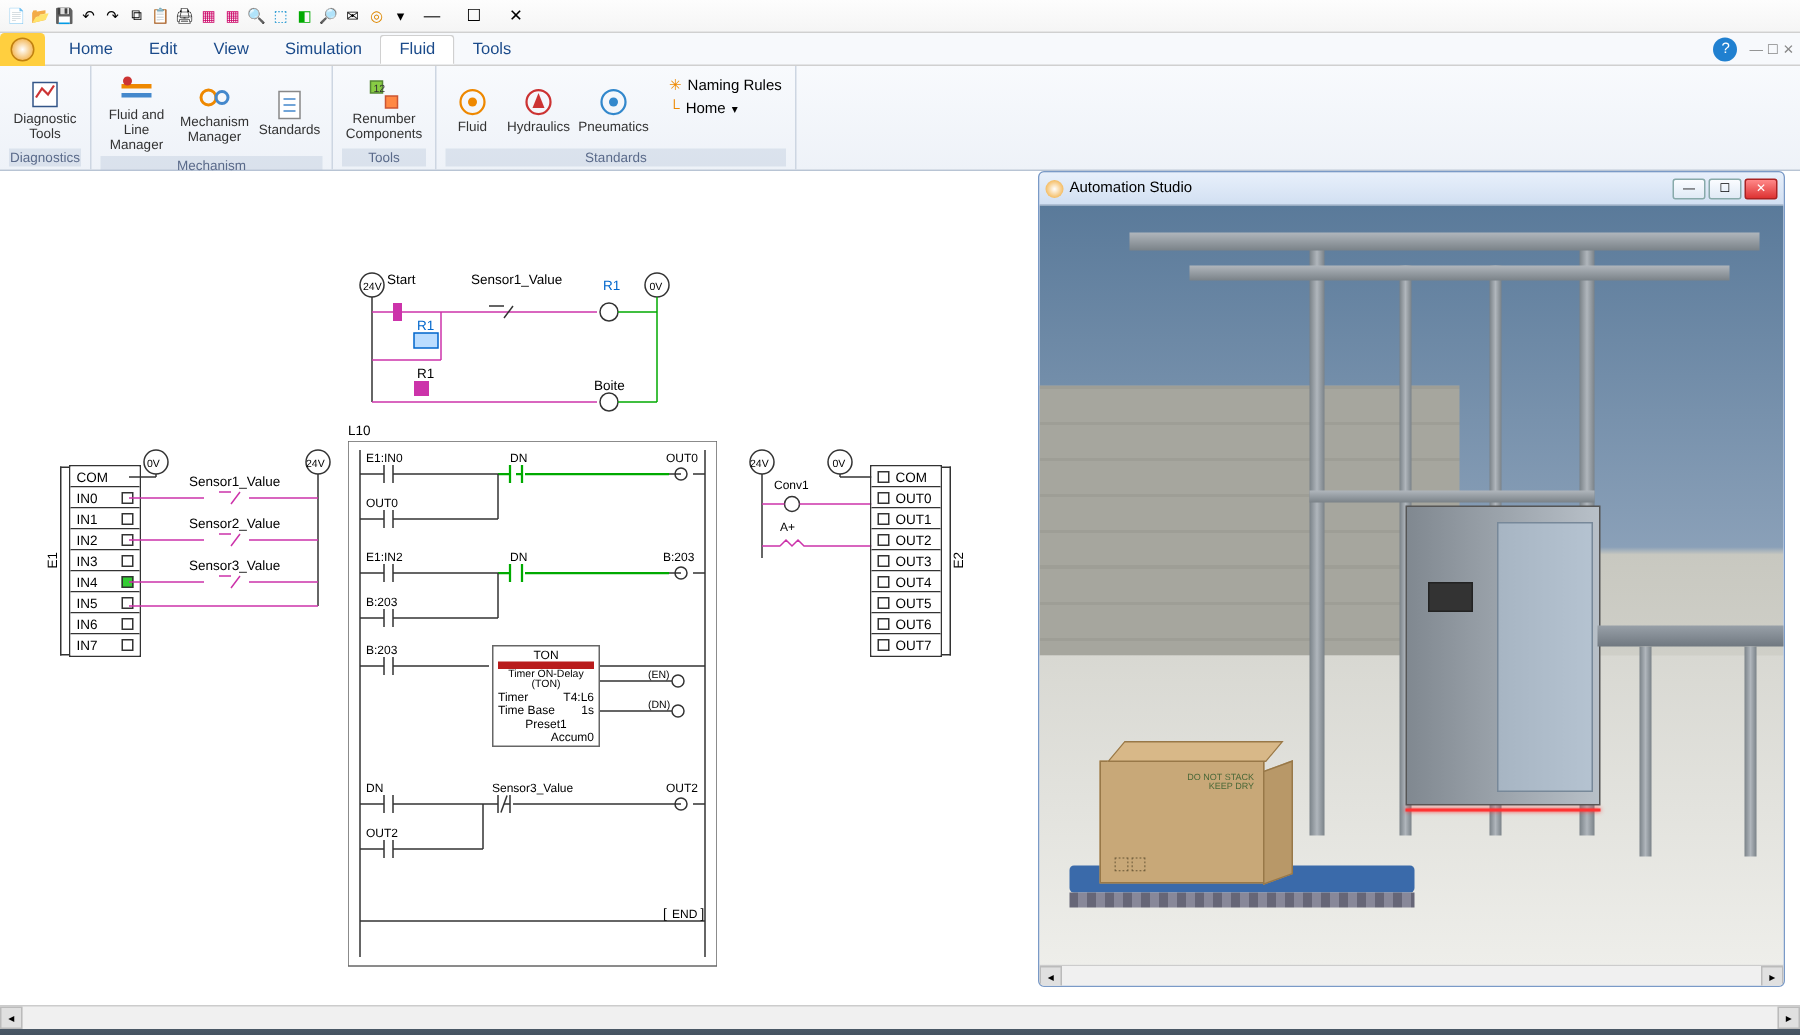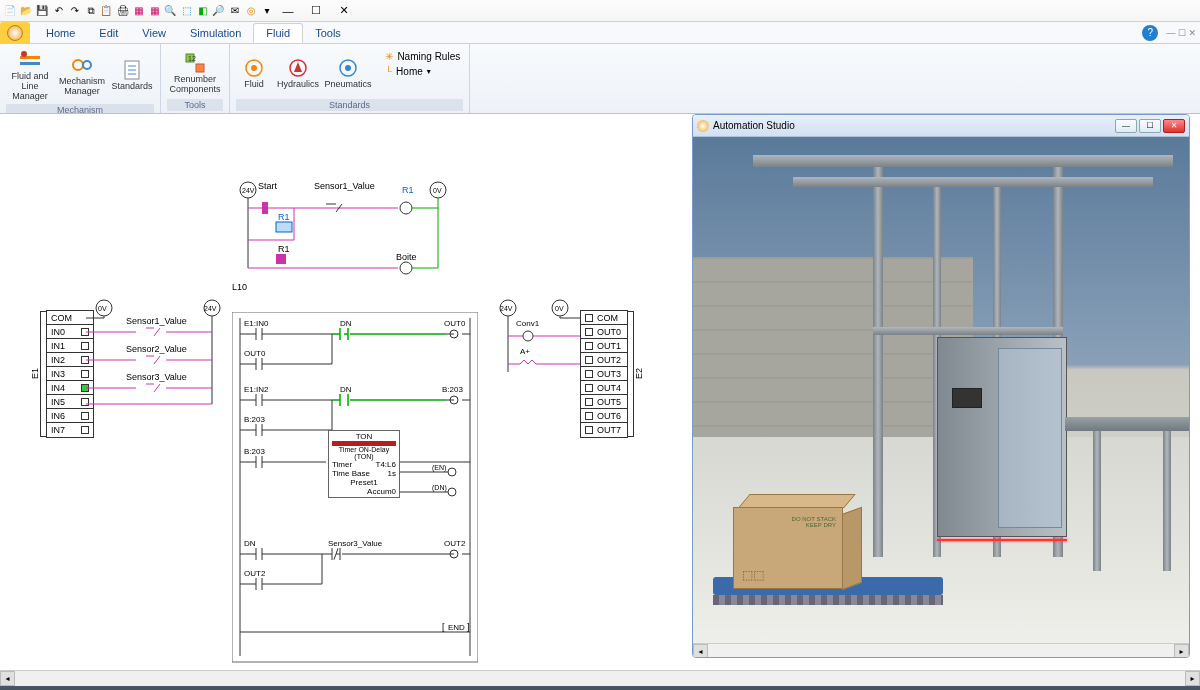--- a/index.html
+++ b/index.html
@@ -111,20 +111,34 @@
   <div class="tab">Edit</div>
   <div class="tab">View</div>
   <div class="tab">Simulation</div>
   <div class="tab active">Fluid</div>
   <div class="tab">Tools</div>
   <div class="help-icon">?</div>
   <span style="font-size:9px;color:#888;margin-right:4px">— ☐ ✕</span>
 </div>
 
 <div class="ribbon">
+  <div class="ribbon-group">
+    <div class="ribbon-group-items">
+      <div class="ribbon-item">
+        <div class="ribbon-icon">
+            <svg width="24" height="24">
+              <rect x="4" y="4" width="16" height="16" fill="#fff" stroke="#358"></rect>
+              <path d="M6 14 l4 -6 l4 4 l4 -6" stroke="#c33" fill="none" stroke-width="1.5"></path>
+            </svg>
+          </div>
+        <div class="ribbon-label">Diagnostic Tools</div>
+      </div>
+    </div>
+    <div class="ribbon-group-label">Diagnostics</div>
+  </div>
 
   <div class="ribbon-group">
     <div class="ribbon-group-items">
       <div class="ribbon-item">
         <div class="ribbon-icon">
             <svg width="24" height="24">
               <rect x="2" y="8" width="20" height="3" fill="#e80"></rect>
               <rect x="2" y="14" width="20" height="3" fill="#48c"></rect>
               <circle cx="6" cy="6" r="3" fill="#c33"></circle>
             </svg>
@@ -299,21 +313,21 @@
       <text x="40" y="30" font-size="9">Sensor1_Value</text>
       <path d="M0 38 h50 M60 34 l8 0 M74 34 l-6 8 M80 38 h46" stroke="#c3a" fill="none"></path>
       <text x="40" y="58" font-size="9">Sensor2_Value</text>
       <path d="M0 66 h50 M60 62 l8 0 M74 62 l-6 8 M80 66 h46" stroke="#c3a" fill="none"></path>
       <text x="40" y="86" font-size="9">Sensor3_Value</text>
       <path d="M0 94 h50 M60 90 l8 0 M74 90 l-6 8 M80 94 h46" stroke="#c3a" fill="none"></path>
       <path d="M0 110 h126" stroke="#c3a"></path>
     </svg>
 
     <div class="diag" style="left:232px;top:168px">
-      <div style="font-size:9px;margin-bottom:20px">L10</div>
+      <div style="font-size:9px;margin-bottom:2px">L10</div>
       <svg width="246" height="370">
         <rect x="0" y="0" width="246" height="350" fill="#fff" stroke="#666"></rect>
         <line x1="8" y1="6" x2="8" y2="344" stroke="#333"></line>
         <line x1="238" y1="6" x2="238" y2="344" stroke="#333"></line>
 
         <text x="12" y="14" font-size="8">E1:IN0</text>
         <text x="108" y="14" font-size="8">DN</text>
         <text x="212" y="14" font-size="8">OUT0</text>
         <path d="M8 22 h16 M24 16 v12 M30 16 v12 M30 22 h70" stroke="#333" fill="none"></path>
         <path d="M100 22 h8 M108 16 v12 M112 22 h4 M116 16 v12 M118 22 h96" stroke="#0a0" fill="none" stroke-width="1.5"></path>

